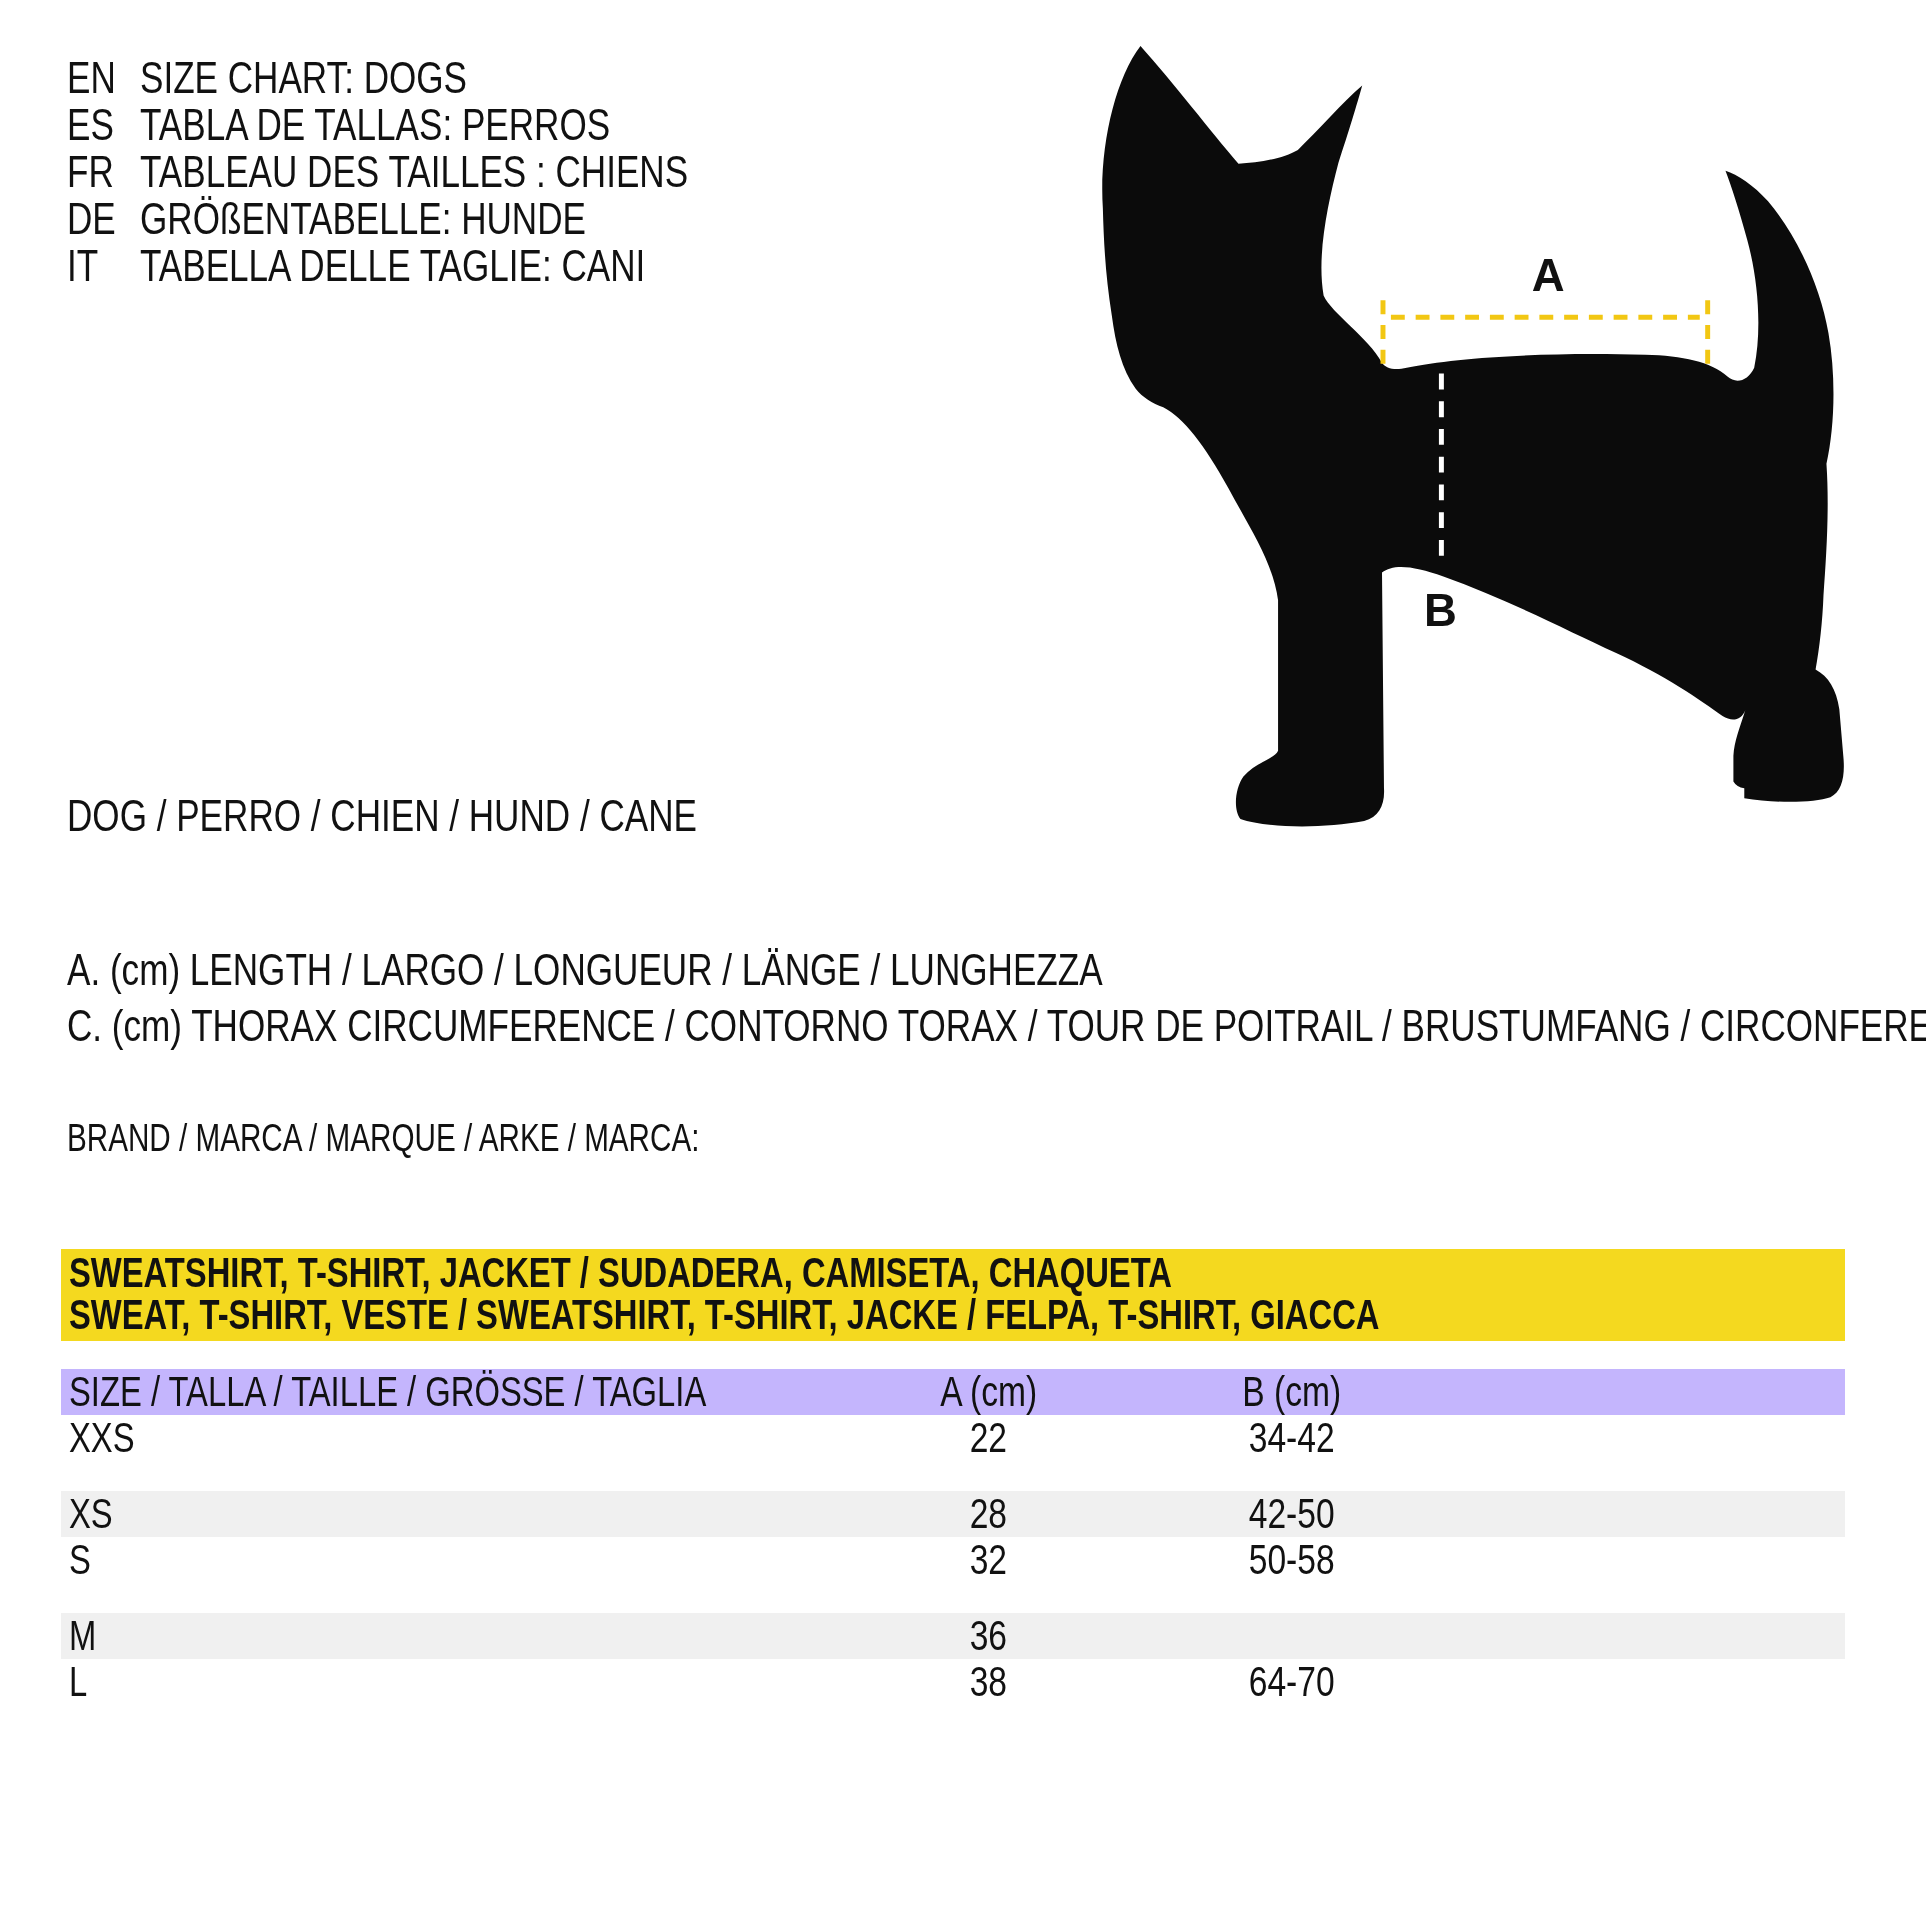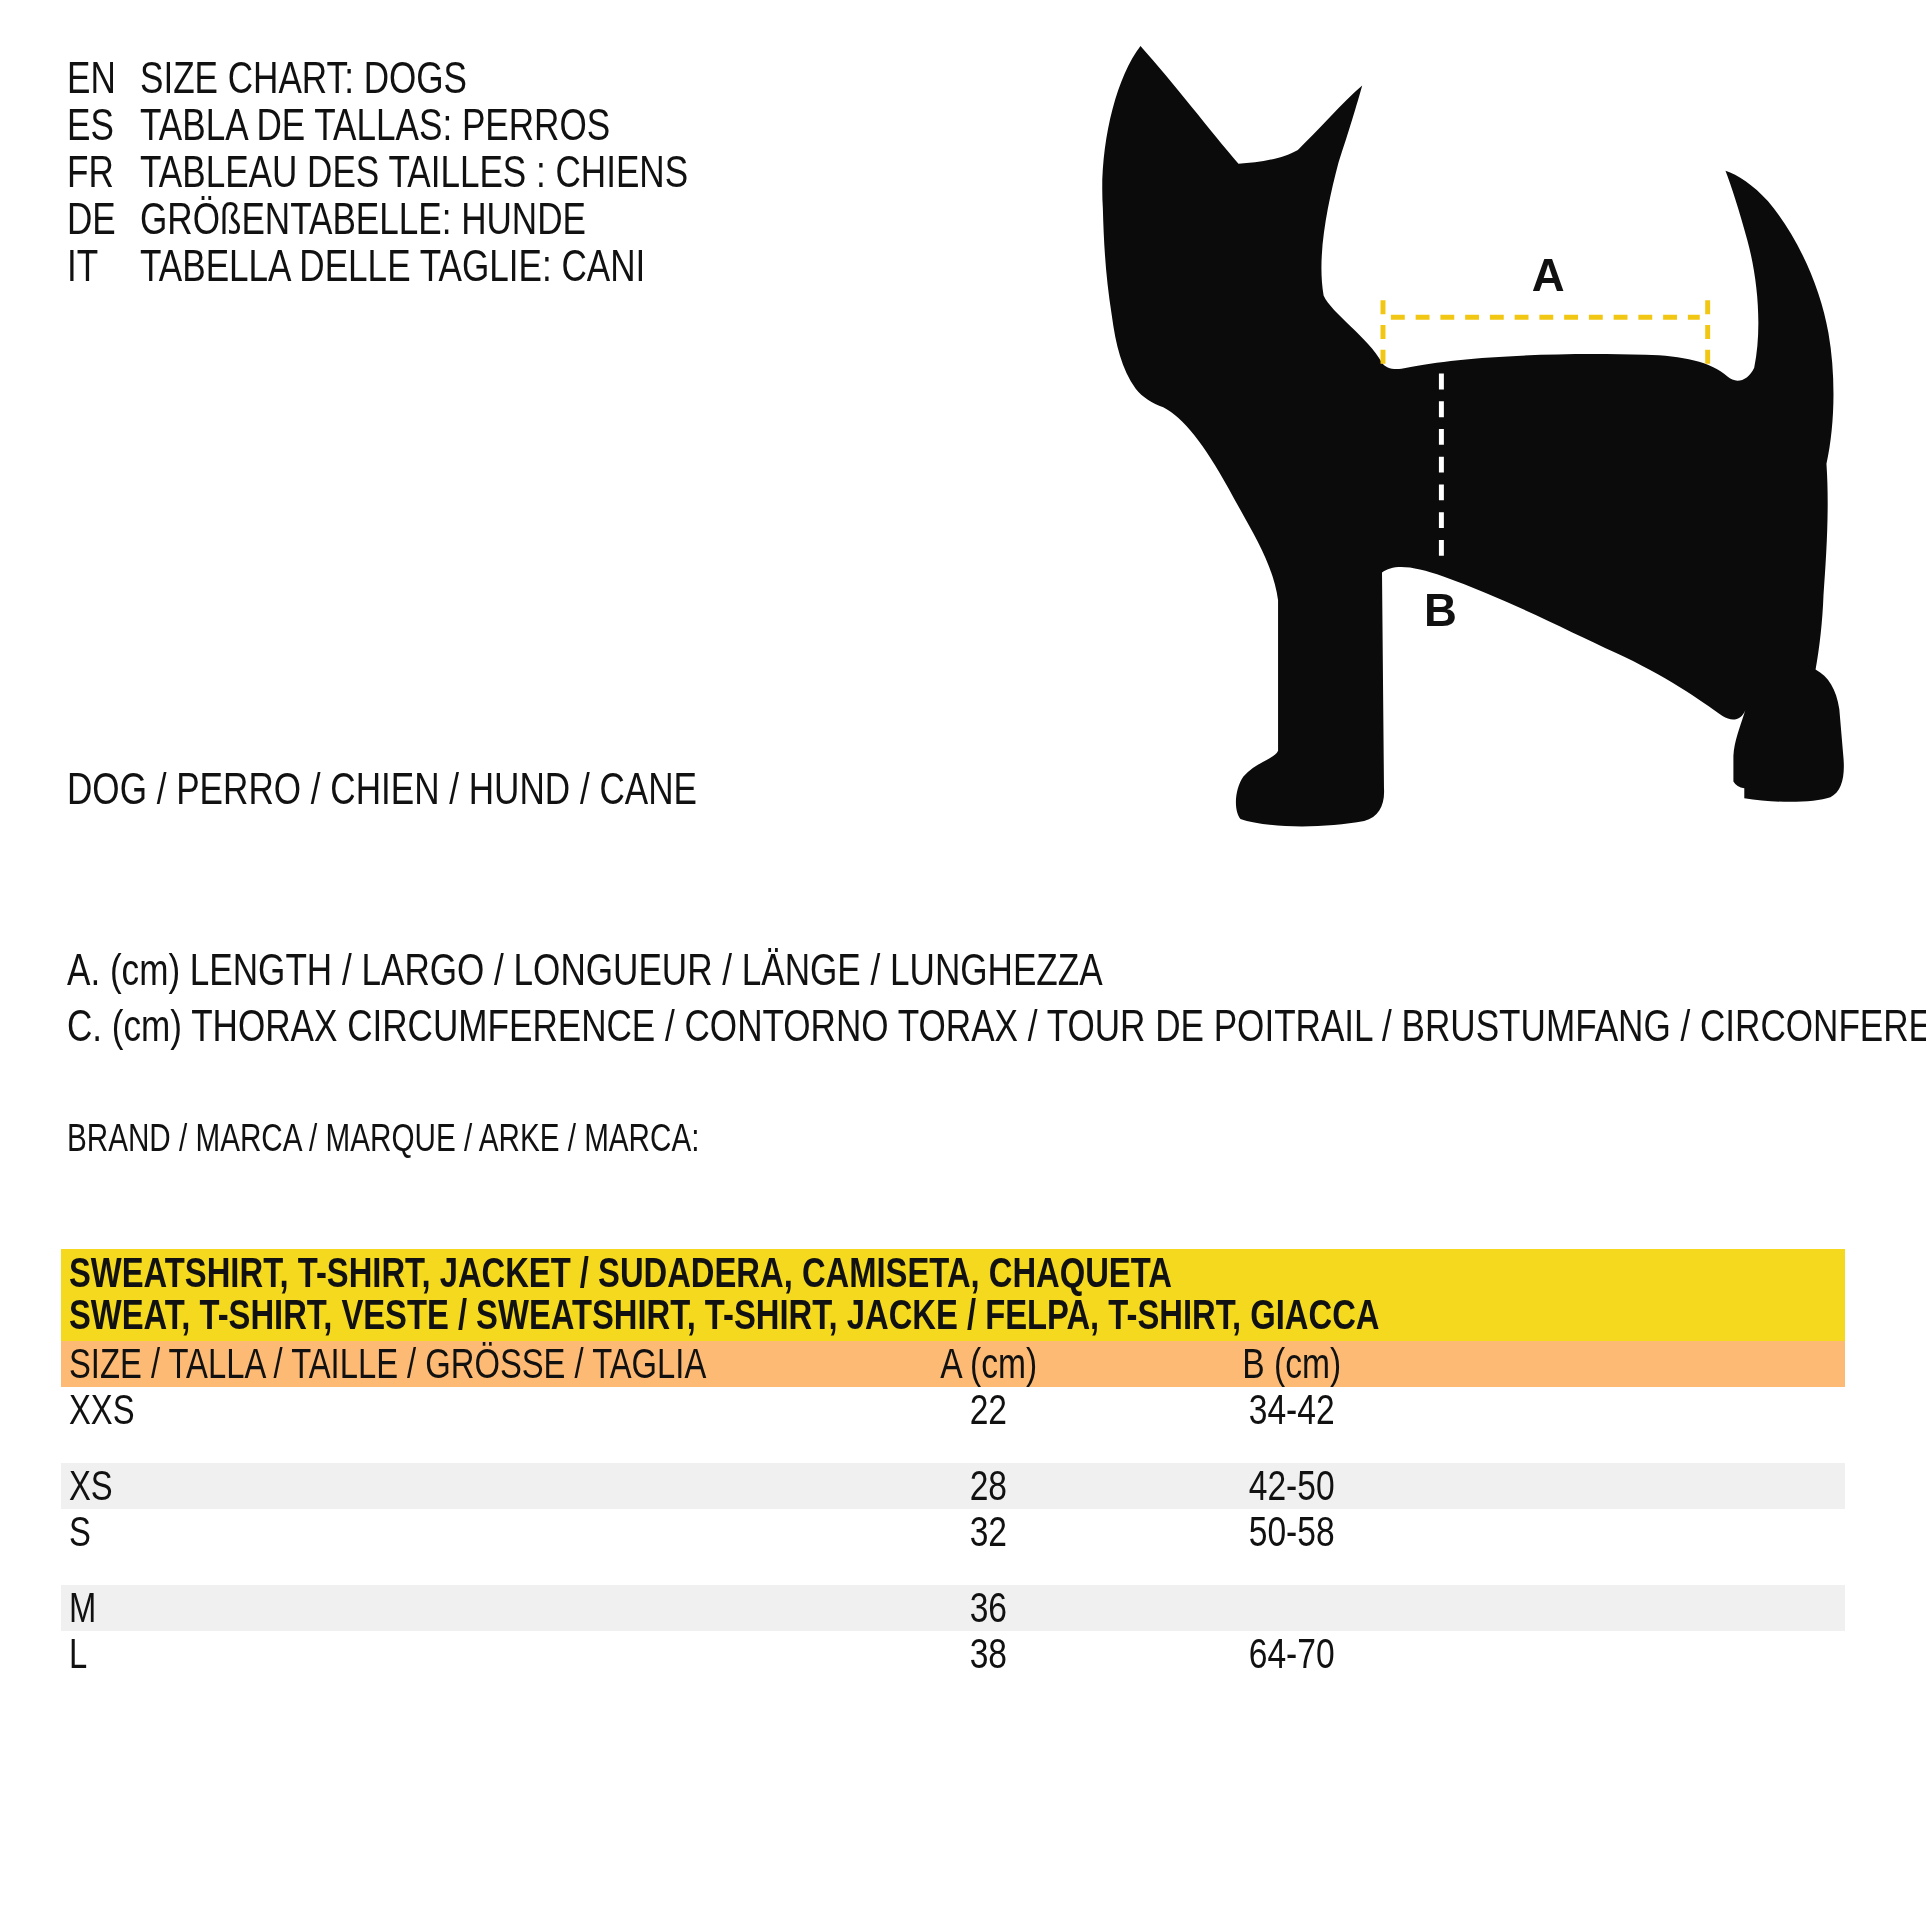--- a/index.html
+++ b/index.html
@@ -12,38 +12,38 @@
   }
   .cond { display:inline-block; transform:scaleX(0.78); transform-origin:0 50%; white-space:nowrap; }
   .cond-c { display:inline-block; transform:scaleX(0.80); transform-origin:50% 50%; white-space:nowrap; }
 
   
   .lang-block { position:absolute; left:67px; top:54px; }
   .lang-row { height:47px; line-height:47px; font-size:45px; }
   .lang-code { display:inline-block; width:73px; vertical-align:top; }
 
   
-  .fig-caption { position:absolute; left:67px; top:765px; font-size:45px; line-height:47px; }
+  .fig-caption { position:absolute; left:67px; top:792px; font-size:45px; line-height:47px; }
 
   
   .dog-svg { position:absolute; left:1089px; top:20px; }
 
   
   .legend-block { position:absolute; left:67px; top:942px; }
   .legend-line { height:56px; line-height:56px; font-size:45px; }
 
   
   .brand-line { position:absolute; left:67px; top:1115px; font-size:38px; line-height:47px; }
 
   
   .size-table { position:absolute; left:61px; top:1249px; width:1784px; }
   .yellow-head { background:#F4D91F; height:92px; padding:3px 0 0 8px; }
   .yellow-head .hl { height:42px; line-height:42px; font-size:42px; font-weight:700; }
   .trow { display:flex; height:46px; align-items:center; font-size:42px; }
-  .trow.gray { background:#fdba74; }
+  .trow.gray { background:#c4b5fd;margin-top:28px; }
   .trow.alt  { background:#F0F0F0;margin-top:30px; }
   .c1 { width:46%; padding-left:8px; text-align:left; }
   .c2 { width:12%; text-align:center; }
   .c3 { width:22%; text-align:center; }
   .c4 { flex:1; }
 </style>
 </head>
 <body>
 
 <div id="canvas">

